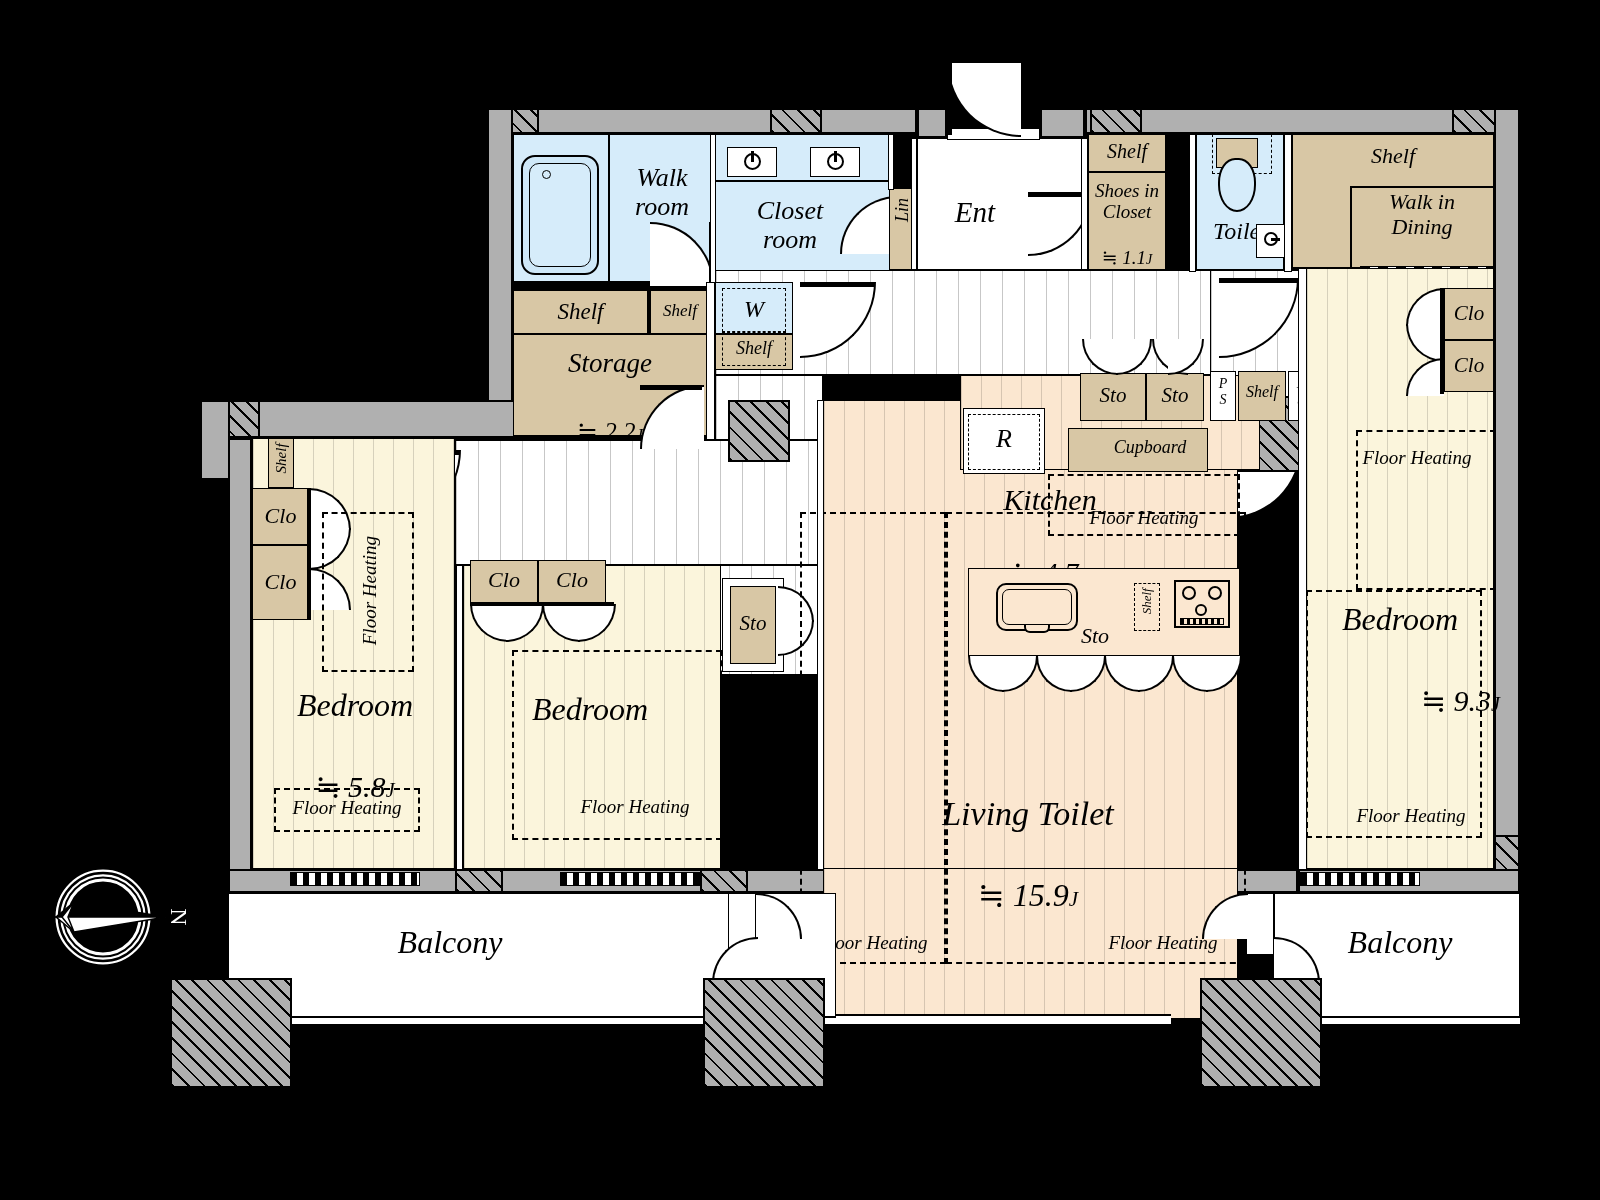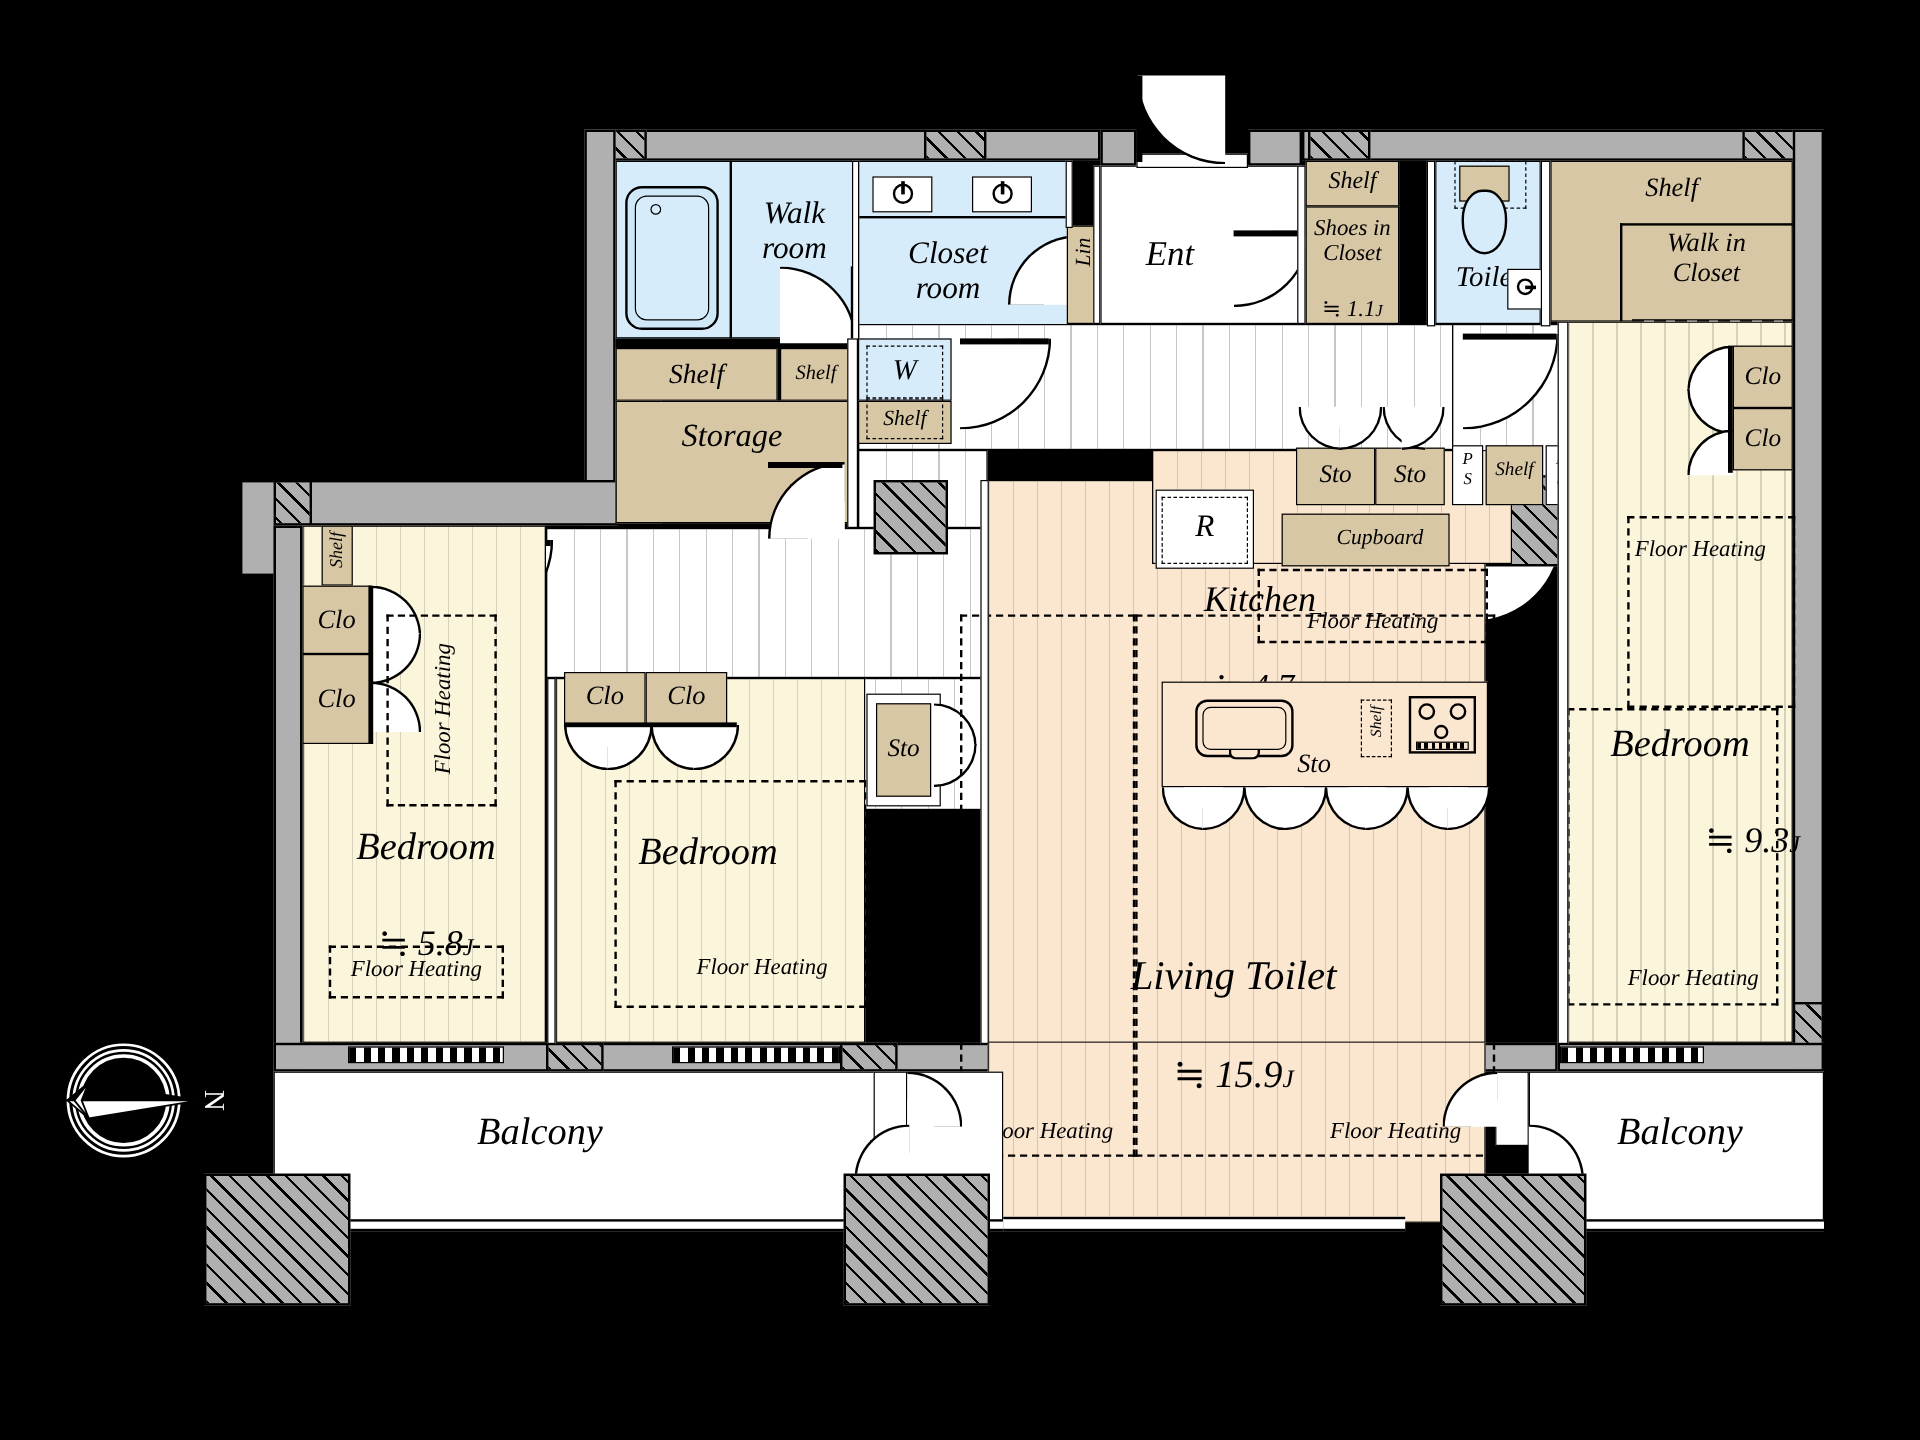--- a/index.html
+++ b/index.html
@@ -120,21 +120,21 @@
   <div class="abs" style="left:1264px;top:232px;width:14px;height:14px;border:2px solid #000;border-radius:50%;"></div>
   <div class="abs" style="left:1271px;top:238px;width:9px;height:2.5px;background:#000;"></div>
   <div class="arc q-tl" style="left:1219px;top:272px;width:66px;height:66px;"></div>
   <div class="abs" style="left:1219px;top:272px;width:66px;height:5px;background:#000;"></div>
 
   <div class="abs tan" style="left:1292px;top:134px;width:202px;height:134px;"></div>
   <div class="abs" style="left:1350px;top:186px;width:144px;height:1.6px;background:#000;"></div>
   <div class="abs" style="left:1350px;top:186px;width:1.6px;height:82px;background:#000;"></div>
   <div class="lab" style="left:1292px;top:144px;width:202px;font-size:22px;">Shelf</div>
   <div class="lab" style="left:1350px;top:190px;width:144px;font-size:22px;">Walk in
-Closet</div>
+Dining</div>
   <div class="lab" style="left:1350px;top:238px;width:144px;font-size:22px;">
     <span>≒ 2.3</span><span style="font-size:15px;">J</span>
   </div>
   <div class="abs" style="left:1360px;top:266px;width:134px;height:8px;background:repeating-linear-gradient(90deg,#000 0 10px,#fff 10px 18px);border-top:1.5px solid #000;border-bottom:1.5px solid #000;"></div>
 
   <div class="abs white wood-v" style="left:715px;top:270px;width:580px;height:105px;"></div>
   <div class="abs white wood-v" style="left:715px;top:375px;width:108px;height:65px;"></div>
   <div class="abs white wood-v" style="left:455px;top:440px;width:368px;height:125px;"></div>
   <div class="abs white wood-v" style="left:640px;top:565px;width:183px;height:110px;"></div>
   <div class="abs white wood-v" style="left:1210px;top:270px;width:96px;height:200px;"></div>
@@ -153,20 +153,23 @@
   <div class="abs" style="left:1228px;top:445px;width:72px;height:5px;background:#000;"></div>
 
   <div class="abs tan" style="left:513px;top:290px;width:135px;height:44px;"></div>
   <div class="lab" style="left:513px;top:299px;width:135px;font-size:23px;">Shelf</div>
   <div class="abs tan" style="left:650px;top:290px;width:60px;height:44px;"></div>
   <div class="lab" style="left:650px;top:301px;width:60px;font-size:17px;">Shelf</div>
 
   <div class="abs tan" style="left:513px;top:334px;width:197px;height:102px;"></div>
   <div class="abs tan" style="left:513px;top:334px;width:38px;height:102px;border-right:none;"></div>
   <div class="lab" style="left:525px;top:348px;width:170px;font-size:27px;">Storage</div>
+  <div class="lab" style="left:525px;top:390px;width:170px;font-size:25px;">
+    <span>≒ 2.2</span><span style="font-size:17px;">J</span>
+  </div>
   <div class="arc q-tl" style="left:640px;top:385px;width:62px;height:62px;"></div>
   <div class="abs" style="left:640px;top:385px;width:62px;height:5px;background:#000;"></div>
 
   <div class="abs blue" style="left:715px;top:282px;width:78px;height:52px;"></div>
   <div class="abs tan" style="left:715px;top:334px;width:78px;height:36px;"></div>
   <div class="abs dash1" style="left:722px;top:288px;width:64px;height:44px;"></div>
   <div class="lab" style="left:722px;top:296px;width:64px;font-size:24px;">W</div>
   <div class="abs dash1" style="left:722px;top:332px;width:64px;height:34px;"></div>
   <div class="lab" style="left:722px;top:338px;width:64px;font-size:18px;">Shelf</div>
 

